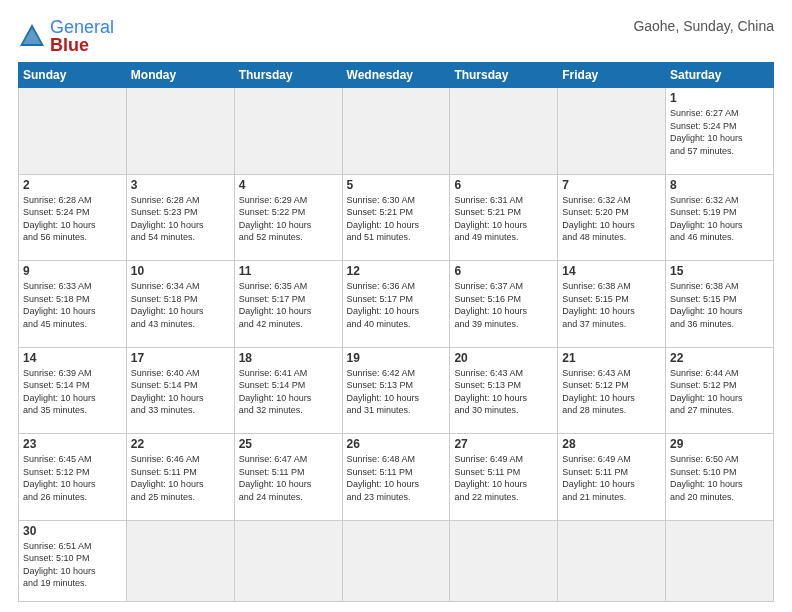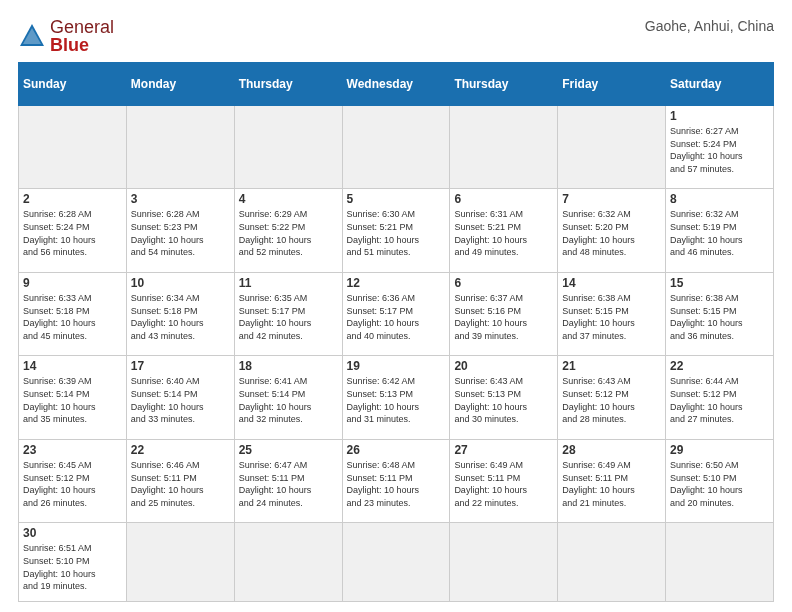--- a/index.html
+++ b/index.html
@@ -54,21 +54,21 @@
       border: 1px solid #ccc;
       border-collapse: collapse;
       width: 100%;
       table-layout: fixed;
     }
     .calendar th {
       background: #1a6faf;
       color: #fff;
       font-size: 12px;
       font-weight: bold;
-      padding: 14px 4px;
+      padding: 5px 4px;
       border: 1px solid #1a6faf;
       text-align: left;
     }
     .calendar td {
       border: 1px solid #ccc;
       vertical-align: top;
       padding: 3px 4px;
       font-size: 9.5px;
       color: #333;
       background: #fff;
@@ -98,26 +98,26 @@
 <body>
 
 <div class="page">
   <div class="header">
     <div class="logo">
       <svg class="logo-icon" viewBox="0 0 28 28">
         <polygon points="14,2 26,24 2,24" fill="#1a6faf"></polygon>
         <polygon points="14,6 23,22 5,22" fill="#fff" opacity="0.3"></polygon>
       </svg>
       <div class="logo-text">
-        <span style="font-size:18px;color:#7f1d1d;">General</span>
+        <span style="font-size:18px;color:#3b82f6;">General</span>
         <span style="font-size:18px;font-weight:bold;color:#b91c1c;">Blue</span>
       </div>
     </div>
     <div class="title-block">
-      <div class="location">Gaohe, Anhui, China</div>
+      <div class="location">Gaohe, Sunday, China</div>
     </div>
   </div>
 
   <table class="calendar">
     <thead>
       <tr>
         <th>Sunday</th>
         <th>Monday</th>
         <th>Thursday</th>
         <th>Wednesday</th>

